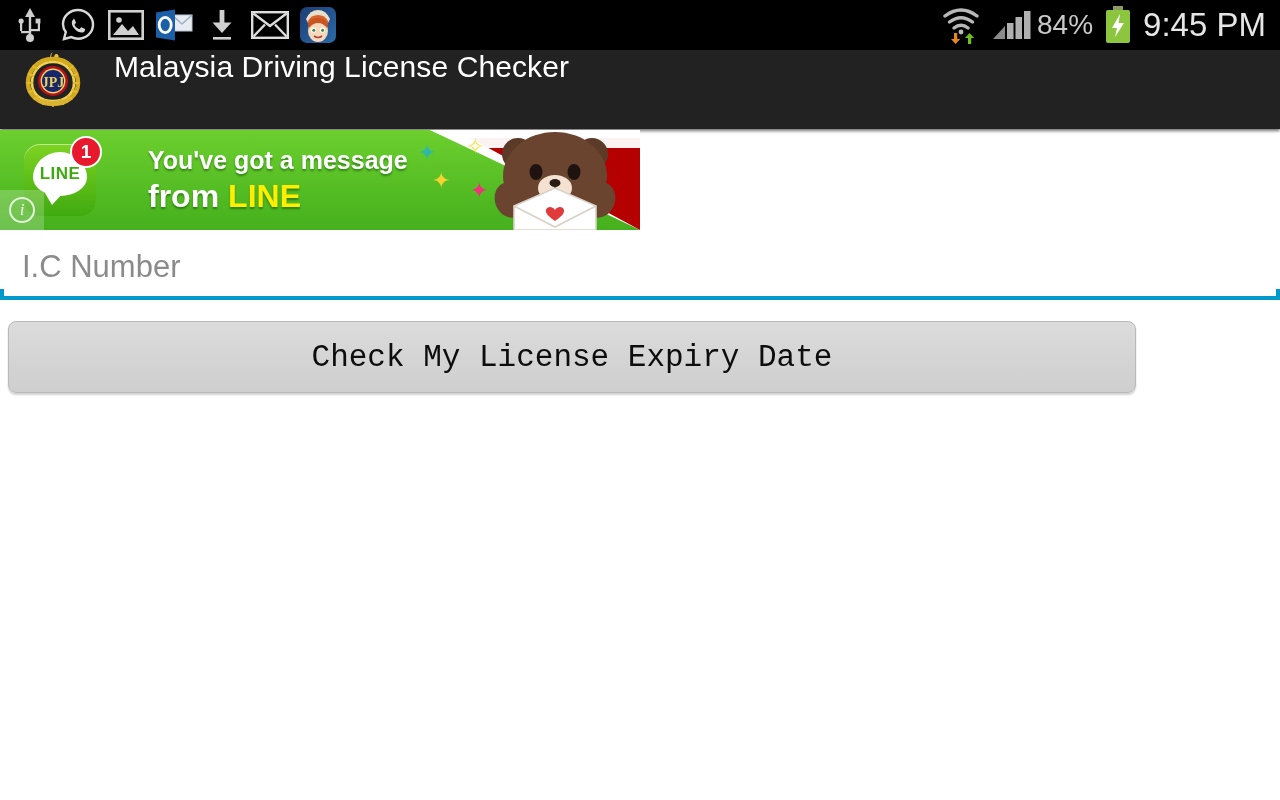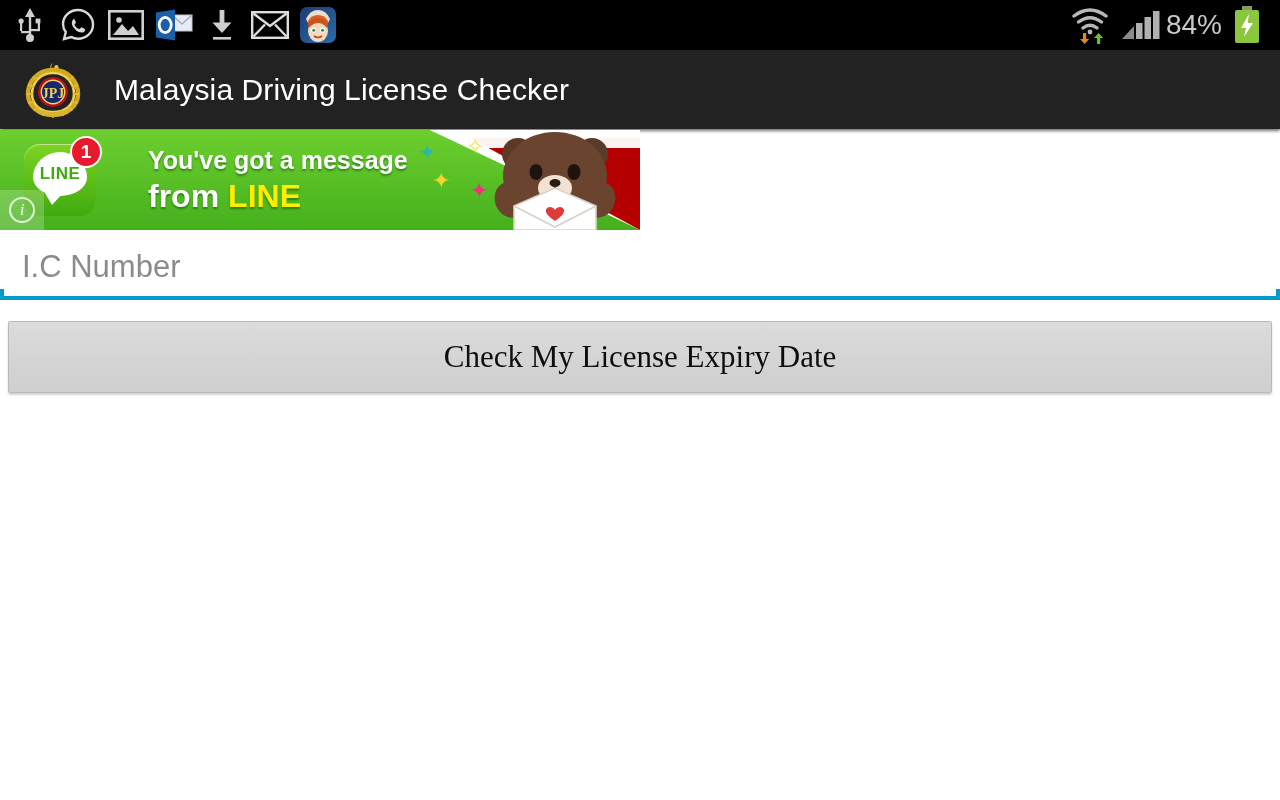--- a/index.html
+++ b/index.html
@@ -20,21 +20,21 @@
   }
   #status-left{ display:flex; align-items:center; gap:0px; padding-left:6px; }
   #status-right{ display:flex; align-items:center; gap:0px; padding-right:14px; }
   .sicon{ width:48px; height:44px; display:flex; align-items:center; justify-content:center; }
 
   
   #app-bar{
     position:absolute; top:50px; left:0;
     width:1280px; height:79px;
     background:#222222;
-    display:flex; align-items:center;
+    display:flex; align-items:flex-start;
     box-shadow:0 2px 3px rgba(0,0,0,.55);
   }
   #app-logo{ width:58px; height:58px; margin-left:24px; position:relative; }
   #app-title{
     color:#ffffff; font-size:30px; font-weight:400;
     margin-left:32px; letter-spacing:.1px; white-space:nowrap;
   }
 
   
   #ad-banner{
@@ -106,25 +106,25 @@
     background:#0099cc;
   }
   #ic-underline:before, #ic-underline:after{
     content:""; position:absolute; bottom:0; width:4px; height:11px; background:#0099cc;
   }
   #ic-underline:before{ left:0; }
   #ic-underline:after{ right:0; }
 
   #check-button{
     position:absolute; left:8px; top:321px;
-    width:1264px; height:72px;
+    width:1128px; height:72px;
     background:linear-gradient(180deg,#dcdcdc 0%,#d4d4d4 55%,#cfcfcf 100%);
-    border:1px solid #b9b9b9; border-radius:2px;
+    border:1px solid #b9b9b9; border-radius:8px;
     box-shadow:0 2px 2px rgba(0,0,0,.18);
-    color:#0d0d0d; font-size:31px; font-family:Liberation Serif, serif;
+    color:#0d0d0d; font-size:31px; font-family:Liberation Mono, monospace;
     display:flex; align-items:center; justify-content:center;
     cursor:pointer;
   }
   #content-area{
     position:absolute; left:0; top:400px; width:1280px; height:400px; background:#ffffff;
   }
 </style>
 </head>
 <body>
 
@@ -245,20 +245,21 @@
     <span style="color:#c9c9c9;font-size:28px;margin:0 6px 0 2px;">84%</span>
 
     <span class="sicon" style="width:38px;">
       <svg width="30" height="40" viewBox="0 0 30 40">
         <rect x="10" y="1" width="10" height="4" fill="#8a9a62"></rect>
         <rect x="3" y="5" width="24" height="33" rx="2" fill="#8cc63e"></rect>
         <path d="M17 9 L9 23 h5 l-2 9 l9-14 h-5.4 z" fill="#ffffff"></path>
       </svg>
     </span>
 
+    <span style="color:#e6e6e6;font-size:33px;margin-left:6px;white-space:nowrap;">9:45 PM</span>
 
   </div>
 </div>
 
 <div id="app-bar">
   <span id="app-logo">
     <svg width="58" height="58" viewBox="0 0 58 58">
 
       <path d="M29 2 a5 5 0 0 0 0 9 a6.4 6.4 0 0 1 0-9z" fill="#e8c33c"></path>
       <circle cx="32.4" cy="6.2" r="2.1" fill="#e8c33c"></circle>

